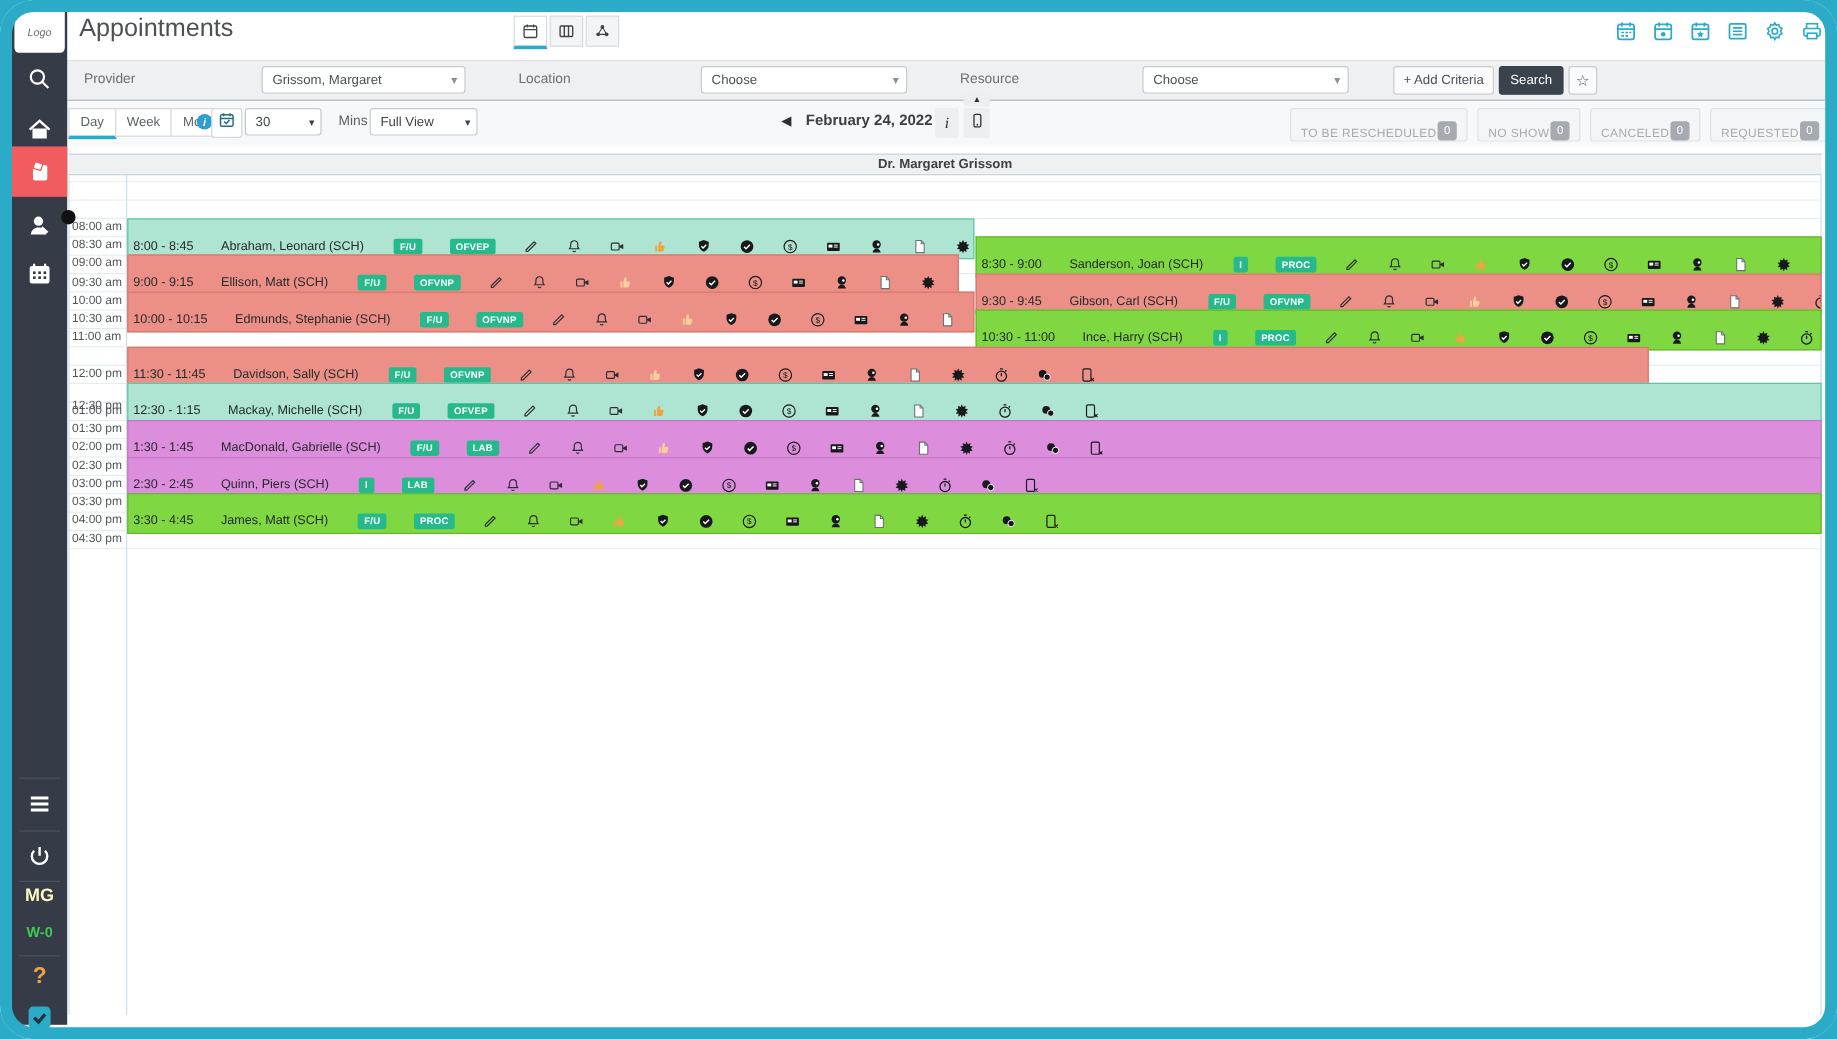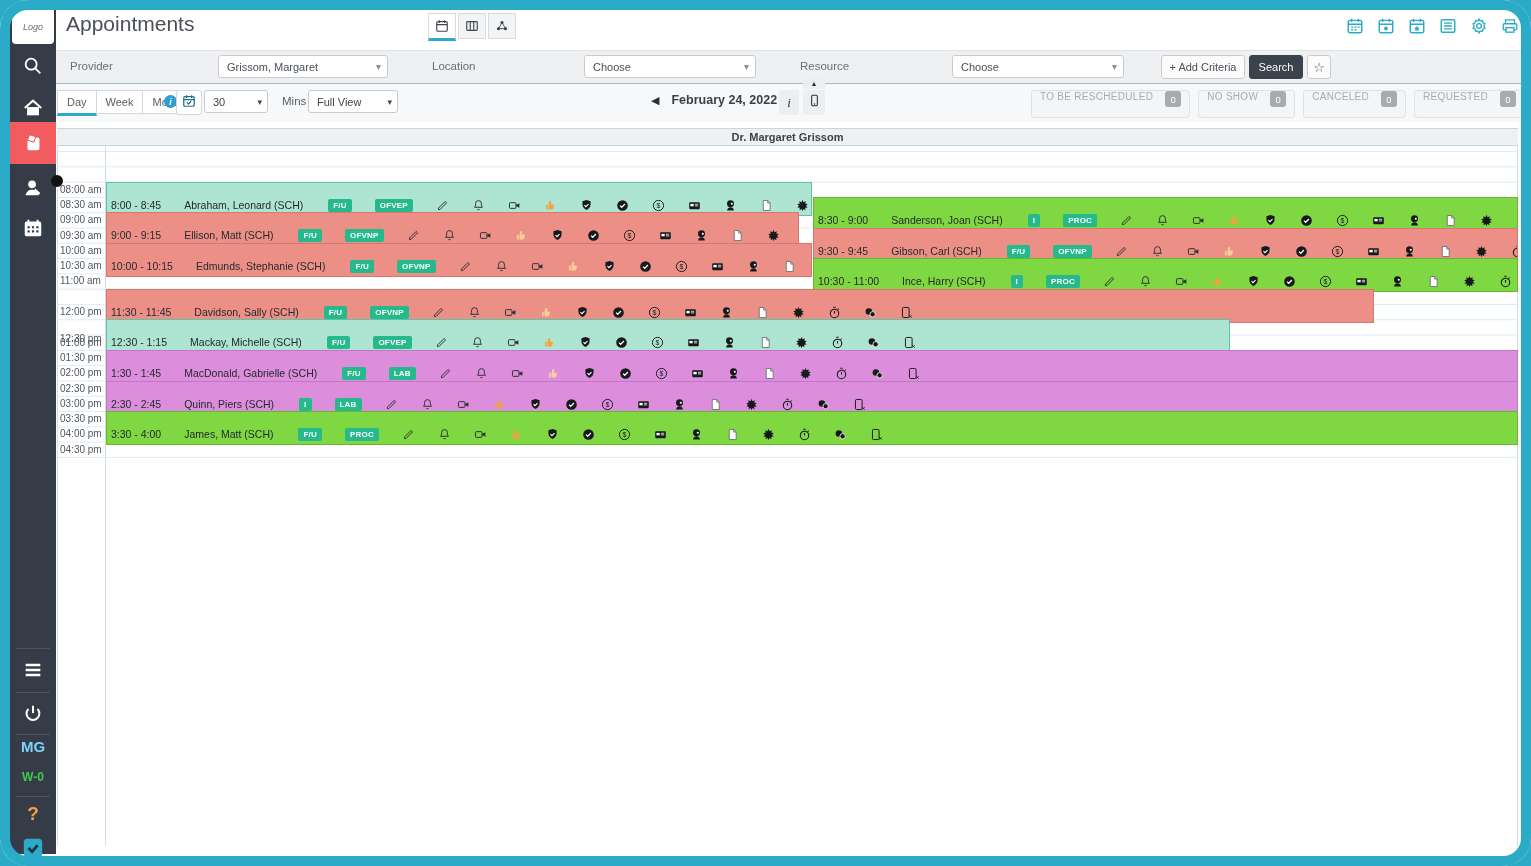--- a/index.html
+++ b/index.html
@@ -58,21 +58,21 @@
   .nav-arrow{font-size:11px;color:#2b2f34;cursor:pointer}
   #date-label{font-size:12.5px;font-weight:bold;color:#3c4046}
   #i-btn{position:absolute;left:723px;top:6px;width:20px;height:25px;background:#eceef0;border-radius:2px;color:#2b2f34;
          font-family:"Liberation Serif",serif;font-style:italic;font-size:13px;display:flex;align-items:center;justify-content:center;cursor:pointer}
   #phone-btn{position:absolute;left:747px;top:6px;width:22px;height:25px;background:#eceef0;border-radius:2px;color:#2b2f34;
              display:flex;align-items:center;justify-content:center;cursor:pointer}
   #phone-btn svg{width:13px;height:15px}
   #phone-caret{position:absolute;left:747px;top:-6px;width:22px;height:11px;background:#eceef0;border-radius:2px;
                display:flex;align-items:center;justify-content:center;font-size:7px;color:#2b2f34;cursor:pointer}
   #status-buttons{position:absolute;right:6px;top:6px;display:flex;gap:8px}
-  .status-btn{height:28px;padding:0 8px;background:#f4f5f6;border:1px solid #dfe2e5;border-radius:3px;display:flex;align-items:flex-start;gap:12px;
+  .status-btn{height:28px;padding:0 8px;background:#f4f5f6;border:1px solid #dfe2e5;border-radius:3px;display:flex;align-items:flex-end;gap:1px;
               font-size:10px;color:#a6abb1;letter-spacing:.3px;cursor:pointer;white-space:nowrap;box-sizing:border-box}
   .status-count{background:#a6abb1;color:#fff;min-width:16px;height:16px;border-radius:3px;display:flex;align-items:center;justify-content:center;font-size:9.5px}
   
   #col-header{position:absolute;left:57px;top:128px;width:1461px;height:18px;background:#eef0f1;
               border-top:1px solid #c6d6de;border-bottom:1px solid #c6d6de;display:flex;align-items:center;justify-content:center;
               font-size:11px;font-weight:bold;color:#3c4147;z-index:2;box-sizing:border-box}
   #grid-lines{position:absolute;left:57px;top:151px;width:1461px;height:307px;z-index:1;
               background-image:linear-gradient(#dcebf3 1px,transparent 1px);background-size:100% 15.3px}
   .vline{position:absolute;top:146px;width:1px;height:700px;background:#cfe0e9;z-index:1}
   #time-gutter{position:absolute;left:57px;top:151px;width:48px;height:307px;z-index:2}
@@ -159,21 +159,21 @@
   <div class="sb-divider" style="top:682px"></div>
   <div class="sb-item" style="top:686px">
     <span>
         <svg viewBox="0 0 24 24">
           <path d="M12 3v8" stroke="#fff" stroke-width="2.2"></path>
           <path d="M7 6.5a7 7 0 109.9 0" fill="none" stroke="#fff" stroke-width="2.2"></path>
         </svg>
       </span>
   </div>
   <div class="sb-divider" style="top:724px"></div>
-  <div class="sb-text" style="top:728px;color:#7dd3fc;font-size:15px">MG</div>
+  <div class="sb-text" style="top:728px;color:#fef9c3;font-size:15px">MG</div>
   <div class="sb-text" style="top:760px;color:#3fca52;font-size:12px">W-0</div>
   <div class="sb-divider" style="top:786px"></div>
   <div class="sb-text" style="top:793px;color:#f0a33f;font-size:19px">?</div>
   <div class="sb-item" style="top:820px">
     <span>
         <svg viewBox="0 0 24 24">
           <rect x="2" y="2" width="20" height="20" rx="4" fill="#2babc8"></rect>
           <path d="M7 12l4 4 6-7" stroke="#24313f" stroke-width="3" fill="none"></path>
         </svg>
       </span>
@@ -979,21 +979,21 @@
           <circle cx="10.6" cy="10.2" r="3.3" fill="currentColor" stroke="#fff" stroke-width="1"></circle>
         </svg>
       </span>
       <span class="ic ">
         <svg viewBox="0 0 16 16">
           <rect x="3" y="1.8" width="8.2" height="12.4" rx="1.5" fill="none" stroke="currentColor" stroke-width="1.2"></rect>
           <path d="M11.3 11.3l3 3M14.3 11.3l-3 3" stroke="currentColor" stroke-width="1.1"></path>
         </svg>
       </span>
     </div>
-    <div class="apt" style="left: 106px; width: 1124px; top: 319.3px; background: rgb(173, 229, 210); border-color: rgb(95, 195, 169);">
+    <div class="apt" style="left: 106px; width: 1412px; top: 319.3px; background: rgb(173, 229, 210); border-color: rgb(95, 195, 169);">
       <span class="t">12:30 - 1:15</span>
       <span class="n">Mackay, Michelle (SCH)</span>
       <span class="badge">F/U</span>
       <span class="badge">OFVEP</span>
       <span class="ic outline">
         <svg viewBox="0 0 16 16">
           <path d="M3 11.2L11.2 3l1.8 1.8L4.8 13H3z" fill="none" stroke="currentColor" stroke-width="1.2"></path>
         </svg>
       </span>
       <span class="ic outline">
@@ -1250,21 +1250,21 @@
         </svg>
       </span>
       <span class="ic ">
         <svg viewBox="0 0 16 16">
           <rect x="3" y="1.8" width="8.2" height="12.4" rx="1.5" fill="none" stroke="currentColor" stroke-width="1.2"></rect>
           <path d="M11.3 11.3l3 3M14.3 11.3l-3 3" stroke="currentColor" stroke-width="1.1"></path>
         </svg>
       </span>
     </div>
     <div class="apt" style="left: 106px; width: 1412px; top: 411.1px; background: rgb(127, 215, 66); border-color: rgb(99, 184, 44);">
-      <span class="t">3:30 - 4:00</span>
+      <span class="t">3:30 - 4:45</span>
       <span class="n">James, Matt (SCH)</span>
       <span class="badge">F/U</span>
       <span class="badge">PROC</span>
       <span class="ic outline">
         <svg viewBox="0 0 16 16">
           <path d="M3 11.2L11.2 3l1.8 1.8L4.8 13H3z" fill="none" stroke="currentColor" stroke-width="1.2"></path>
         </svg>
       </span>
       <span class="ic outline">
         <svg viewBox="0 0 16 16">

